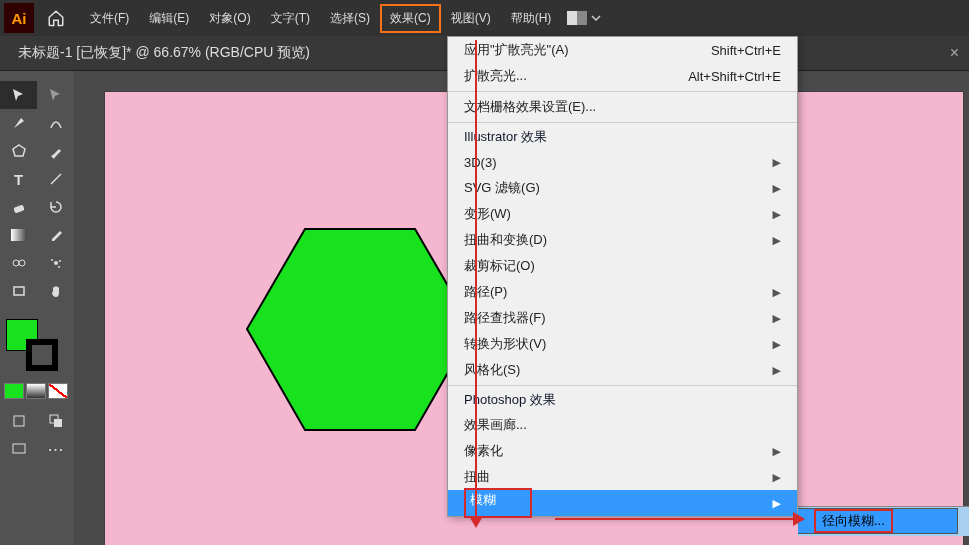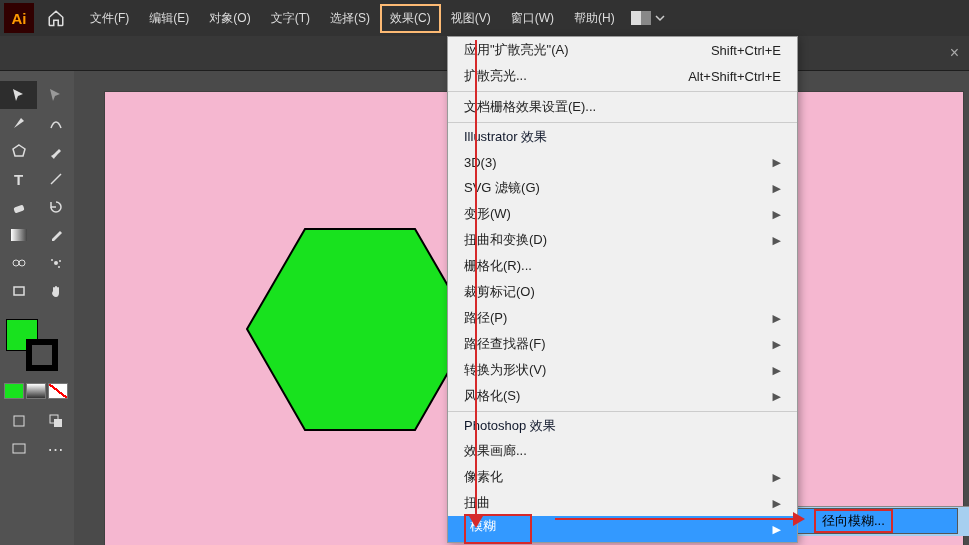--- a/index.html
+++ b/index.html
@@ -2,21 +2,21 @@
 <html><head>
 <meta charset="utf-8">
 <style>
   * { margin: 0; padding: 0; box-sizing: border-box; font-family: "Microsoft YaHei", Arial, sans-serif; }
   body { width: 969px; height: 545px; background: #323232; overflow: hidden; position: relative; }
   .menubar { height: 36px; background: #323232; display: flex; align-items: center; padding: 0 4px; gap: 0; }
   .app-logo { width: 30px; height: 30px; background: #310000; display:flex; align-items:center; justify-content:center; margin-right:8px;}
   .app-logo span { color:#ff9a00; font-weight:bold; font-size:15px; }
   .home-icon { width: 28px; height: 28px; display:flex; align-items:center; justify-content:center; margin-right:10px; }
   .menubar-item { color: #ddd; font-size: 12px; padding: 6px 10px; cursor: default; white-space: nowrap; }
-  .menubar-item.highlighted { border: 2px solid #fdba74; padding: 4px 8px; }
+  .menubar-item.highlighted { border: 2px solid #f97316; padding: 4px 8px; }
   .menubar-extra { margin-left: 6px; display:flex; align-items:center; }
   .doc-tabbar { height: 35px; background: #383838; display:flex; align-items:center; border-bottom: 1px solid #1e1e1e; }
   .doc-tab { color: #ddd; font-size: 14px; padding: 0 18px; height: 100%; display:flex; align-items:center; }
   .doc-close { color:#aaa; font-size:16px; padding:0 10px; }
   .workspace { position: absolute; top: 71px; left: 0; right: 0; bottom: 0; background: #4a4a4a; }
   .toolbar { position:absolute; left:0; top:0; width:74px; bottom:0; background: #525252; padding-top:10px; }
   .tool-row { display:flex; }
   .tool-cell { width:37px; height:28px; display:flex; align-items:center; justify-content:center; color:#ddd; position:relative; }
   .tool-cell.active { background:#2d2d2d; }
   .swatch-area { margin-top:14px; position:relative; height:60px; }
@@ -56,34 +56,34 @@
         <path d="M3 11l9-8 9 8v10a1 1 0 0 1-1 1h-5v-7h-6v7H4a1 1 0 0 1-1-1z"></path>
       </svg>
   </div>
   <div class="menubar-item">文件(F)</div>
   <div class="menubar-item">编辑(E)</div>
   <div class="menubar-item">对象(O)</div>
   <div class="menubar-item">文字(T)</div>
   <div class="menubar-item">选择(S)</div>
   <div class="menubar-item highlighted">效果(C)</div>
   <div class="menubar-item">视图(V)</div>
-  <div class="menubar-item">窗口(W)</div>
   <div class="menubar-item">帮助(H)</div>
   <div class="menubar-extra">
     <div class="view-switch">
         <span style="background:#ddd"></span>
         <span style="background:#888"></span>
       </div>
     <svg width="10" height="10" viewBox="0 0 10 10">
         <path d="M1 3l4 4 4-4" stroke="#ccc" stroke-width="1.5" fill="none"></path>
       </svg>
   </div>
 </div>
 
 <div class="doc-tabbar">
+  <div class="doc-tab">未标题-1 [已恢复]* @ 66.67% (RGB/CPU 预览)</div>
   <div style="flex:1"></div>
   <div class="doc-close">×</div>
 </div>
 
 <div class="workspace">
 
   <div class="toolbar">
     <div class="tool-row">
       <div class="tool-cell active">
           <svg width="16" height="16" viewBox="0 0 16 16">
@@ -259,23 +259,20 @@
     </div>
   <div class="menu-item">
       <span>变形(W)</span>
       <span class="menu-arrow">▶</span>
     </div>
   <div class="menu-item">
       <span>扭曲和变换(D)</span>
       <span class="menu-arrow">▶</span>
     </div>
   <div class="menu-item">
-      <span>栅格化(R)...</span>
-    </div>
-  <div class="menu-item">
       <span>裁剪标记(O)</span>
     </div>
   <div class="menu-item">
       <span>路径(P)</span>
       <span class="menu-arrow">▶</span>
     </div>
   <div class="menu-item">
       <span>路径查找器(F)</span>
       <span class="menu-arrow">▶</span>
     </div>

